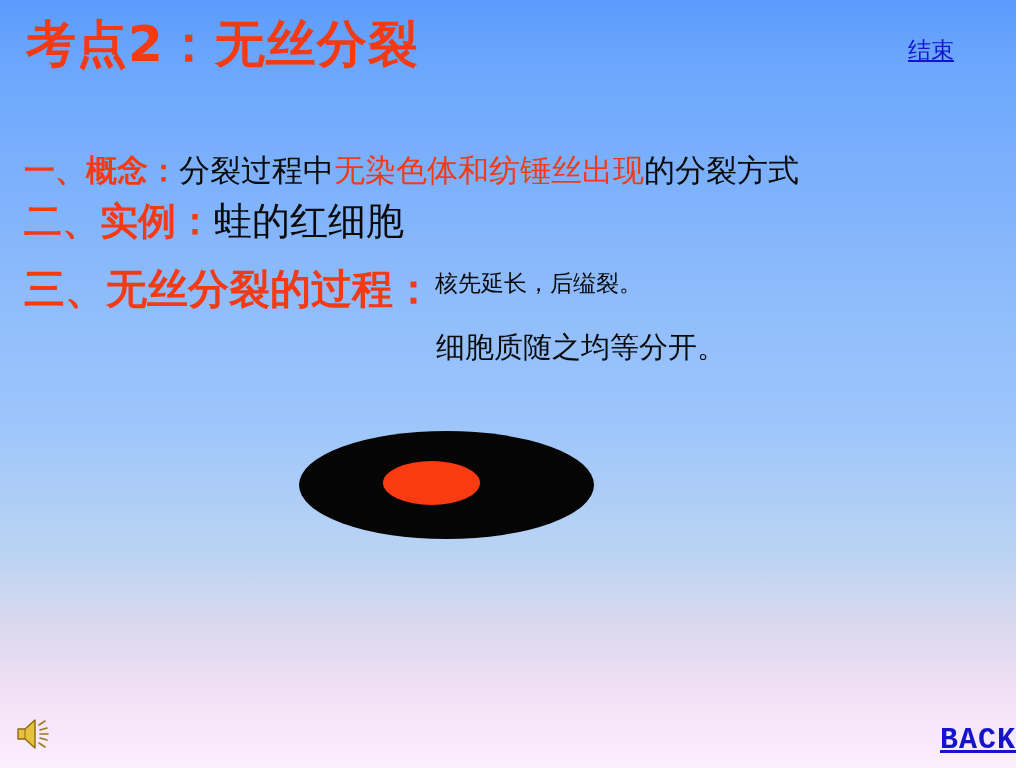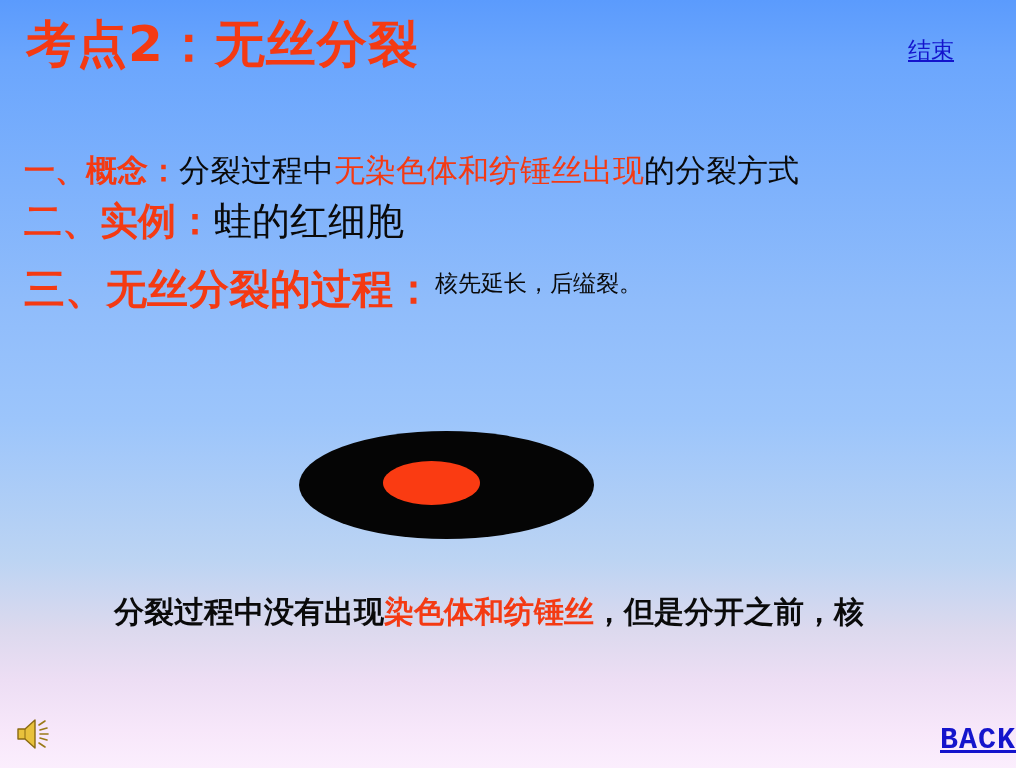--- a/index.html
+++ b/index.html
@@ -153,28 +153,28 @@
   </div>
 
   <div class="line l2">
     <span class="redb">二、实例：</span><span class="black">蛙的红细胞</span>
   </div>
 
   <div class="line l3">
     <span class="redb">三、无丝分裂的过程：</span>
   </div>
   <div class="line l3b black">核先延长，后缢裂。</div>
+  <div class="line l3c black">细胞质随之均等分开。</div>
 
   <div class="cell-wrap">
     <div class="cell-body"></div>
     <div class="cell-nucleus"></div>
   </div>
 
   <div class="para">
-    <span class="pline indent"><span>分裂过程中没有出现</span><span class="red">染色体和纺锤丝</span><span>，但是分开之前，核</span></span>
   </div>
 
   <div class="speaker">
     <svg width="42" height="36" viewBox="0 0 42 36" xmlns="http://www.w3.org/2000/svg">
       <path d="M4 13 L11 13 L21 4 L21 32 L11 23 L4 23 Z" fill="#e8c13c" stroke="#8a6a12" stroke-width="1.4" stroke-linejoin="round"></path>
       <path d="M11 13 L11 23" stroke="#8a6a12" stroke-width="1"></path>
       <path d="M25 9 L31 5" stroke="#9a7a18" stroke-width="1.6" stroke-linecap="round"></path>
       <path d="M26 14 L33 12" stroke="#9a7a18" stroke-width="1.6" stroke-linecap="round"></path>
       <path d="M26 18 L34 18" stroke="#9a7a18" stroke-width="1.6" stroke-linecap="round"></path>
       <path d="M26 22 L33 24" stroke="#9a7a18" stroke-width="1.6" stroke-linecap="round"></path>

